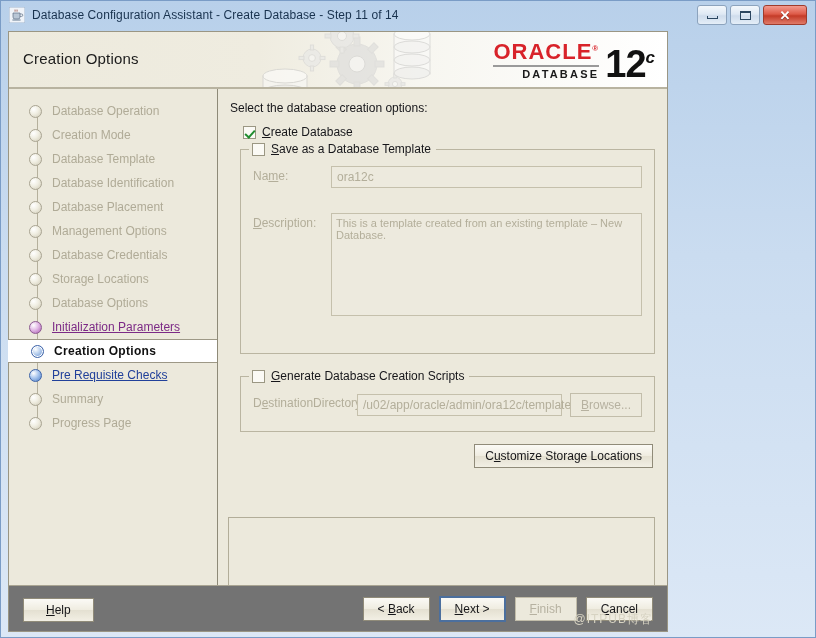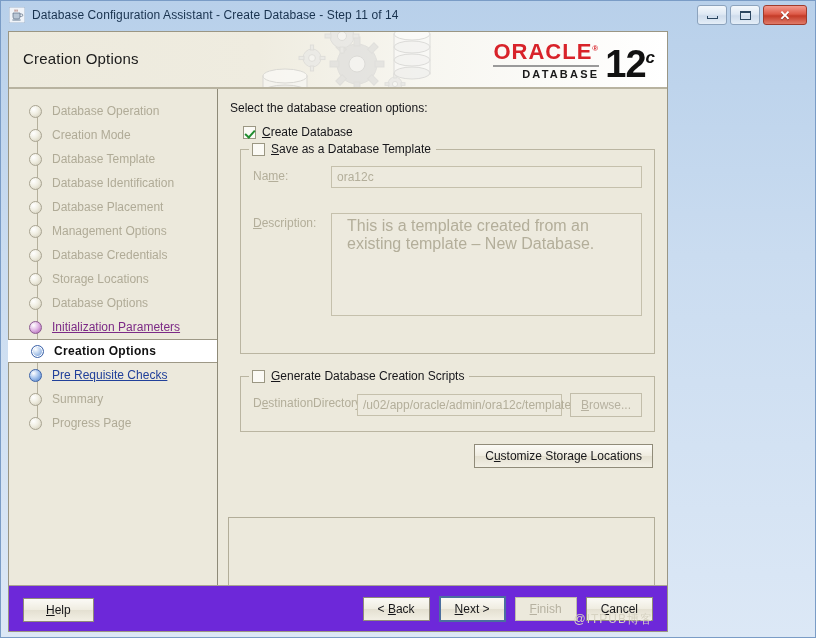--- a/index.html
+++ b/index.html
@@ -326,22 +326,22 @@
     padding: 3px 5px;
     min-width: 0;
     font-family: "Liberation Sans", sans-serif;
   }
   .txtarea {
     flex: 1 1 auto;
     height: 103px;
     border: 1px solid #c5c0ac;
     background: #edeade;
     color: #b3ae9a;
-    font-size: 16px;
-    padding: 3px 15px;
+    font-size: 11px;
+    padding: 3px 4px;
     min-width: 0;
     overflow: hidden;
     font-family: "Liberation Sans", sans-serif;
   }
   .btn {
     border: 1px solid #908b79;
     background: linear-gradient(to bottom, #fbfaf6 0%, #efece0 50%, #e4e0d1 51%, #f2efe4 100%);
     font-size: 12px;
     color: #17171a;
     padding: 4px 10px;
@@ -376,21 +376,21 @@
     left: 10px; right: 12px;
     top: 428px;
     height: 70px;
     border: 1px solid #b2ad99;
     background: #ece9dc;
   }
   
   .footer {
     flex: 0 0 46px;
     position: relative;
-    background: #6d28d9;
+    background: #737373;
     border-top: 1px solid #a9a492;
     display: flex;
     align-items: center;
     padding: 0 14px;
   }
   .footer-left { flex: 0 0 auto; }
   .footer-spacer { flex: 1 1 auto; }
   .footer-right {
     flex: 0 0 auto;
     display: flex;

